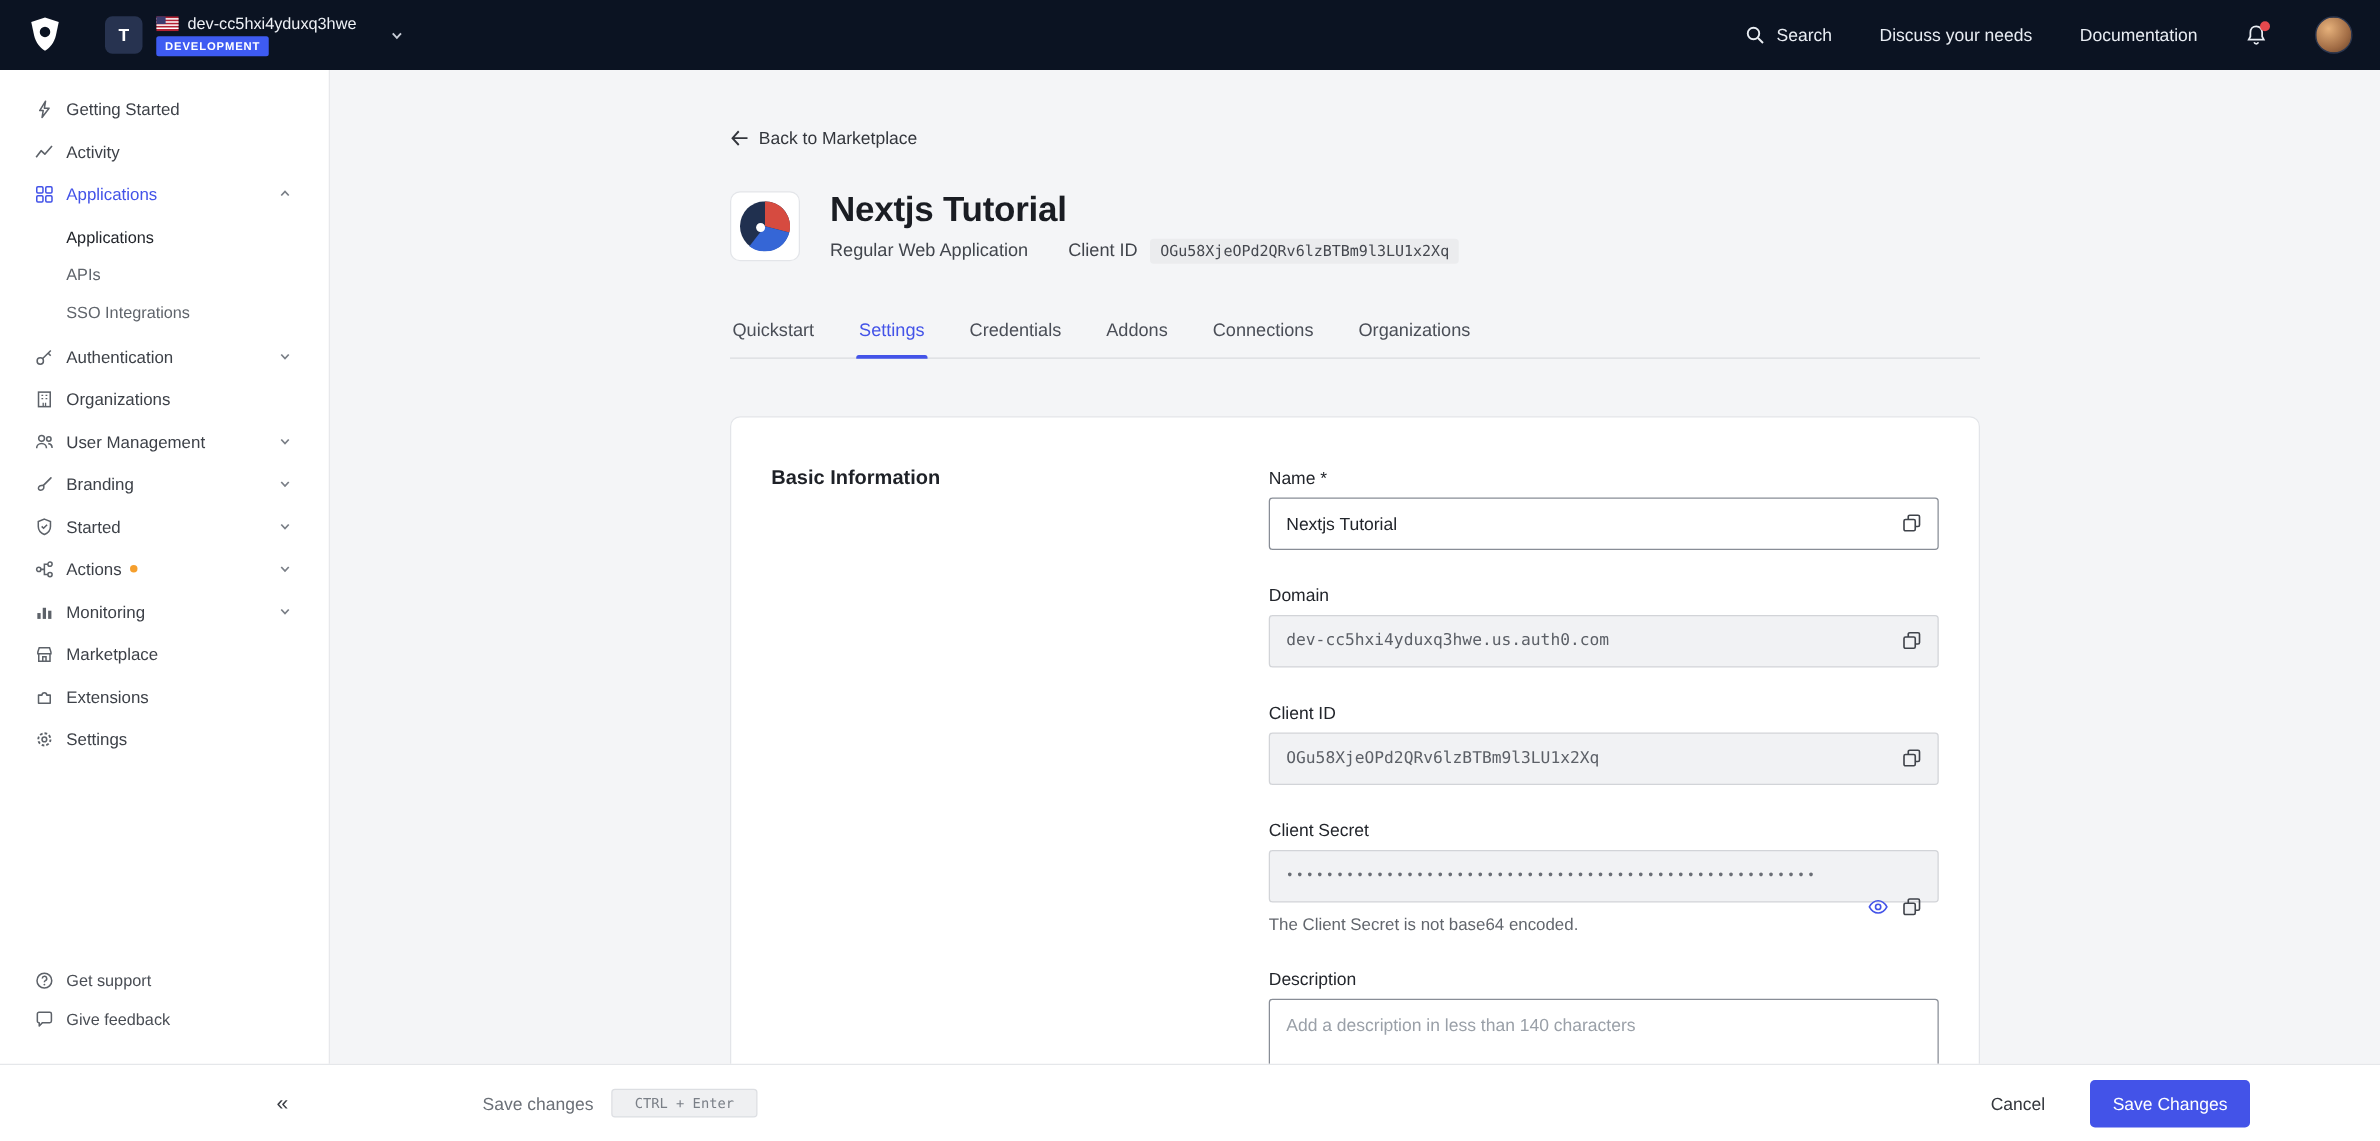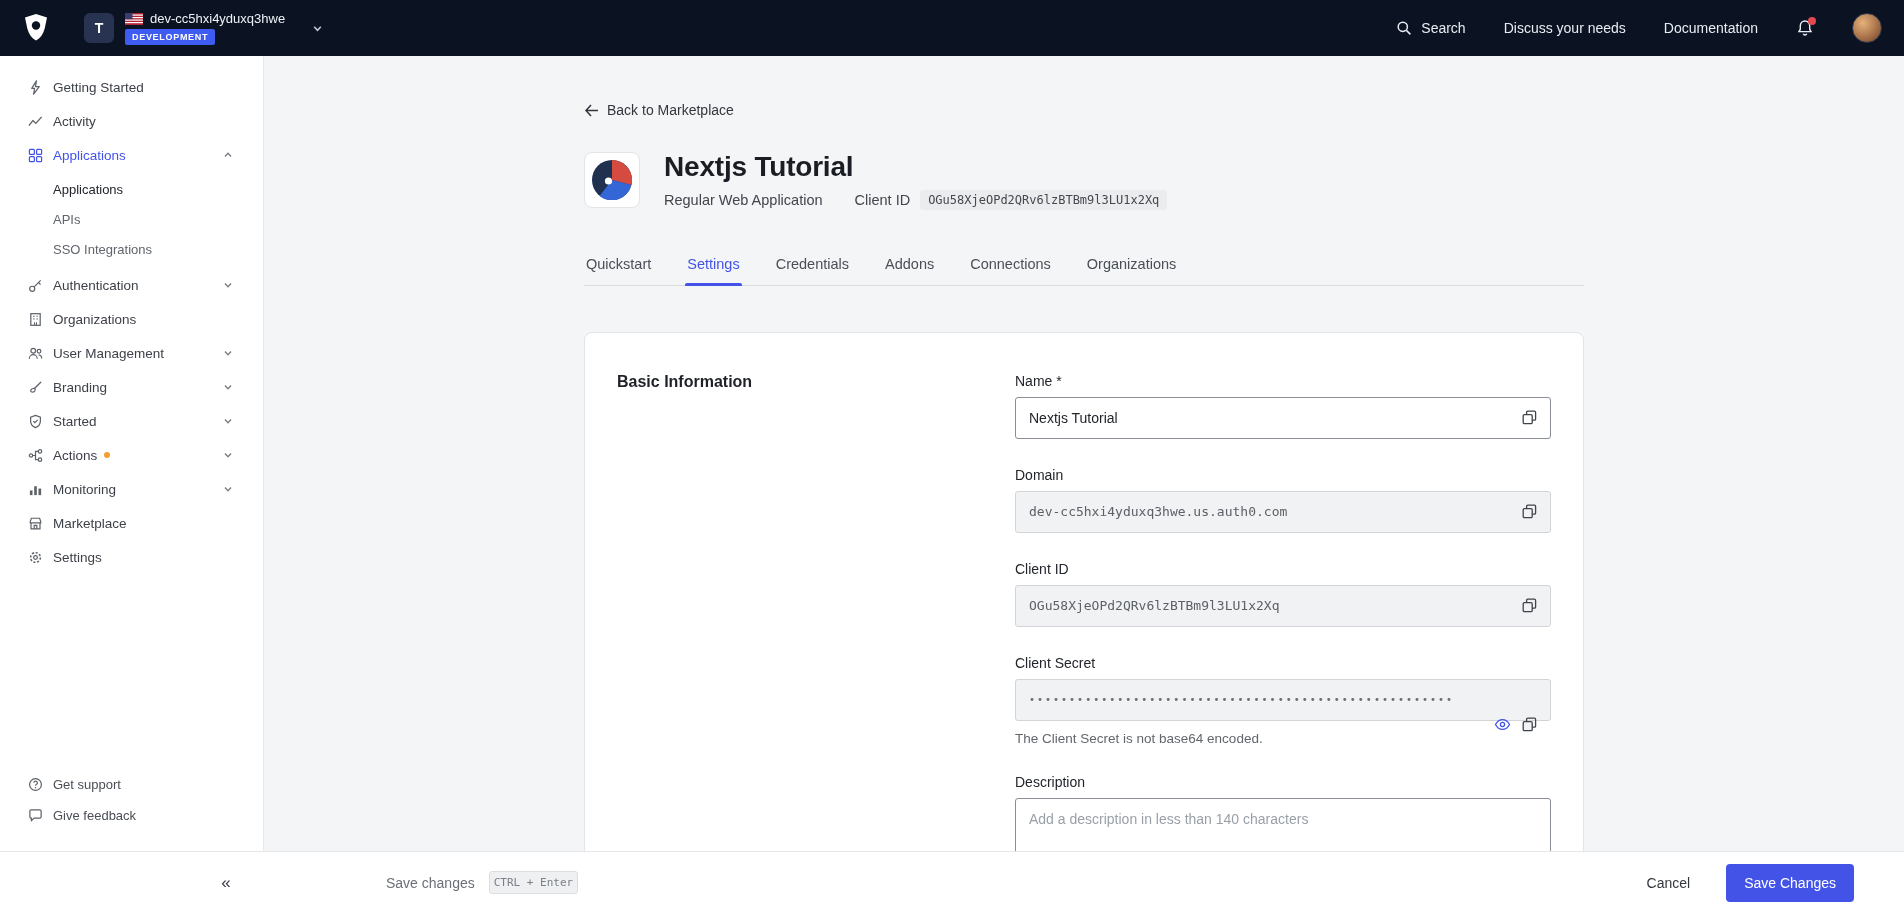--- a/index.html
+++ b/index.html
@@ -156,23 +156,23 @@
   }
   .collapse-btn {
     margin-left:210px; width:32px; height:32px; border:none; background:transparent;
     font-size:17px; color:#3b3e44; cursor:pointer; display:flex;
     align-items:center; justify-content:center; border-radius:4px;
   }
   .save-hint-group { margin-left:144px; display:flex; align-items:center; gap:14px; }
   .save-hint { font-size:14px; color:#6b7077; }
   .kbd-chip {
     font-family:"DejaVu Sans Mono", monospace; font-size:11px; color:#7a7f87;
-    background:#eff0f2; border:1px solid #dcdee2; border-radius:3px; padding:4px 4px;
-  }
-  .footer-right { margin-left:auto; display:flex; align-items:center; gap:26px; padding-right:50px; }
+    background:#eff0f2; border:1px solid #dcdee2; border-radius:3px; padding:4px 18px;
+  }
+  .footer-right { margin-left:auto; display:flex; align-items:center; gap:26px; padding-right:104px; }
   .cancel-btn {
     background:transparent; border:none; font-size:14px; color:#33363c;
     cursor:pointer; padding:8px 10px; font-family:"Liberation Sans", sans-serif;
   }
   .save-btn {
     background:var(--accent,#4353e8); color:#fff; border:none; border-radius:4px;
     font-size:14px; font-weight:500; padding:0 18px; height:38px; cursor:pointer;
     font-family:"Liberation Sans", sans-serif;
   }
 </style>
@@ -406,20 +406,28 @@
               <g fill="none" stroke="currentColor" stroke-width="1.3">
                 <path d="M2.4 6 3.6 2.4 h8.8 L13.6 6 v1.4 H2.4 Z"></path>
                 <path d="M3.2 7.4 V13.8 h9.6 V7.4"></path>
                 <path d="M6.6 13.8 V10 h2.8 v3.8"></path>
               </g>
             </svg>
         </span>
         <span class="nav-label">Marketplace</span>
       </div>
 
+      <div class="nav-item">
+        <span class="nav-ic">
+          <svg width="15" height="15" viewBox="0 0 16 16">
+              <path d="M3 6.5 h3 a2 2 0 1 1 4 0 h3 V13.5 H3 Z" fill="none" stroke="currentColor" stroke-width="1.3" stroke-linejoin="round"></path>
+            </svg>
+        </span>
+        <span class="nav-label">Extensions</span>
+      </div>
 
       <div class="nav-item">
         <span class="nav-ic">
           <svg width="15" height="15" viewBox="0 0 16 16">
               <circle cx="8" cy="8" r="5.2" fill="none" stroke="currentColor" stroke-width="1.6" stroke-dasharray="2.3 1.7"></circle>
               <circle cx="8" cy="8" r="2" fill="none" stroke="currentColor" stroke-width="1.3"></circle>
             </svg>
         </span>
         <span class="nav-label">Settings</span>
       </div>

